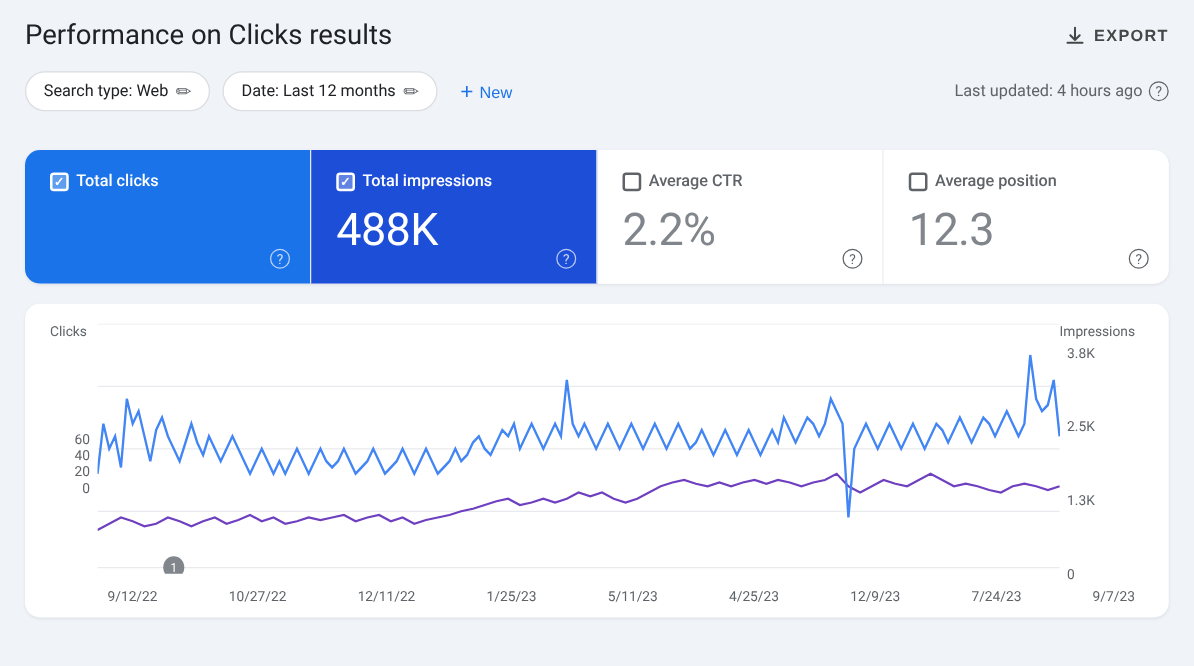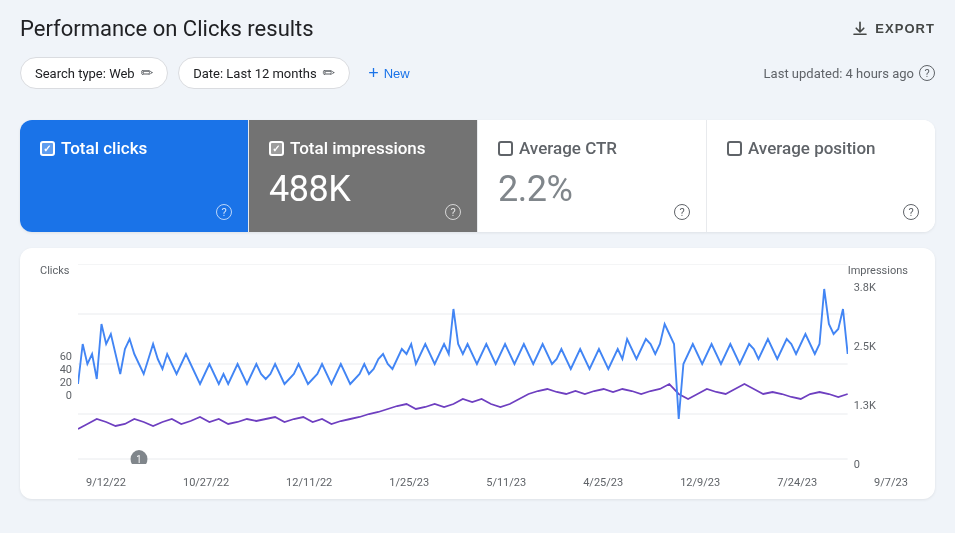--- a/index.html
+++ b/index.html
@@ -114,21 +114,21 @@
       padding: 18px 20px 14px 20px;
       border-right: 1px solid #e8eaed;
       position: relative;
     }
     .metric-card:last-child { border-right: none; }
     .metric-card.active-blue {
       background: #1a73e8;
       color: #fff;
     }
     .metric-card.active-purple {
-      background: #737373;
+      background: #1d4ed8;
       color: #fff;
     }
     .metric-card.inactive {
       background: #fff;
       color: #5f6368;
     }
     .metric-header {
       display: flex;
       align-items: center;
       gap: 6px;
@@ -158,21 +158,21 @@
     .metric-card.active-purple .metric-checkbox.checked {
       background: rgba(255,255,255,0.3);
       border-color: #fff;
       color: #fff;
     }
     .metric-card.inactive .metric-checkbox {
       border-color: #5f6368;
       color: transparent;
     }
     .metric-label {
-      font-size: 17px;
+      font-size: 13px;
       font-weight: 500;
     }
     .metric-value {
       font-size: 36px;
       font-weight: 400;
       letter-spacing: -0.5px;
       margin-bottom: 8px;
     }
     .metric-card.active-blue .metric-value { color: #fff; }
     .metric-card.active-purple .metric-value { color: #fff; }
@@ -280,20 +280,21 @@
       <div class="metric-help">
         <div class="help-icon">?</div>
       </div>
     </div>
 
     <div class="metric-card inactive">
       <div class="metric-header">
         <div class="metric-checkbox"></div>
         <span class="metric-label">Average position</span>
       </div>
+      <div class="metric-value">12.3</div>
       <div class="metric-help">
         <div class="help-icon">?</div>
       </div>
     </div>
   </div>
 
   <div class="chart-container">
     <div style="display:flex;align-items:flex-start;">
 
       <div style="min-width:38px;">

